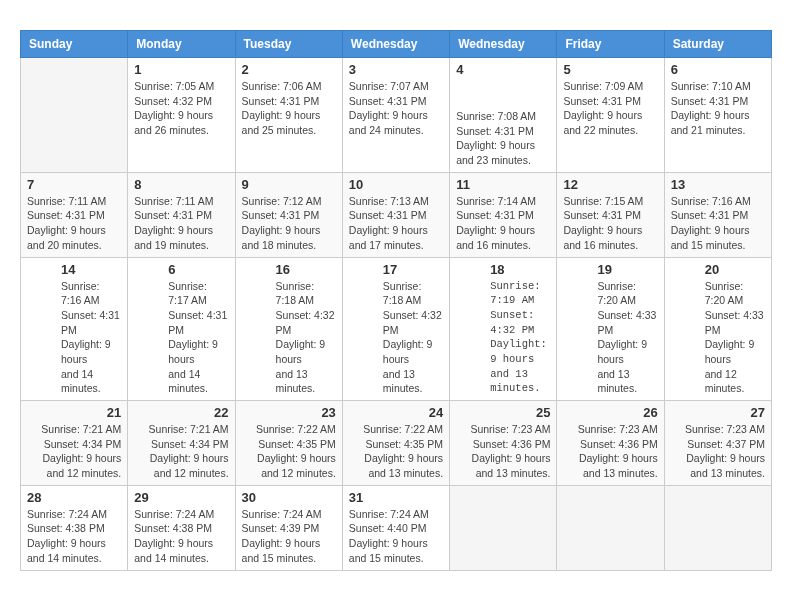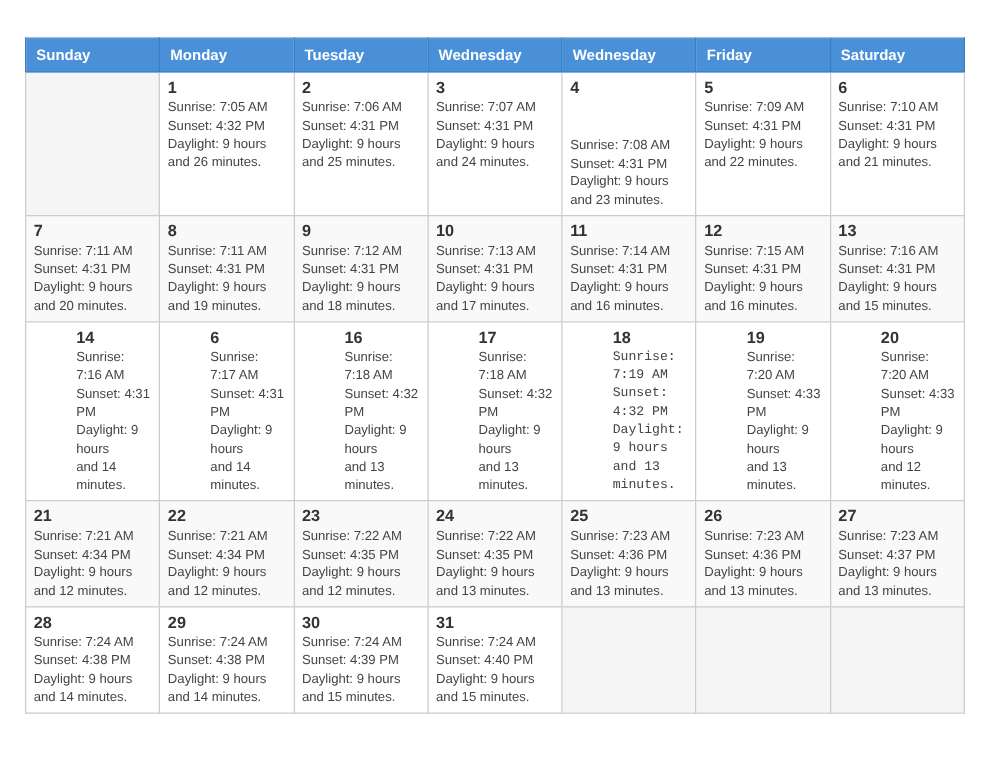--- a/index.html
+++ b/index.html
@@ -72,21 +72,21 @@
     tr:nth-child(even) td:not(.empty) {
       background: #f9f9f9;
     }
     tr:nth-child(odd) td:not(.empty) {
       background: #fff;
     }
     
     .row-1 td { background: #fff; }
     .row-2 td { background: #e8f0f8; }
     .row-3 td { background: #fff; padding-left: 40px; }
-    .row-4 td { background: #e8f0f8; }
+    .row-4 td { background: #e8f0f8; text-align: right; }
     .row-5 td { background: #fff; }
     .row-1 td.empty, .row-2 td.empty, .row-3 td.empty, .row-4 td.empty, .row-5 td.empty { background: #f5f5f5; }
   </style>
 </head>
 <body>
 
 <div class="header">
 </div>
 
 <table class="calendar">

